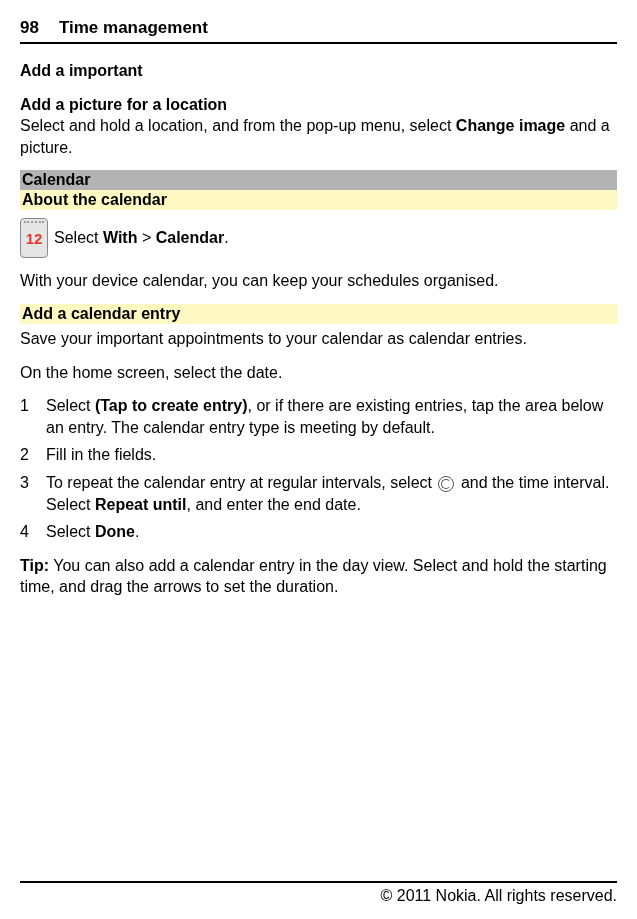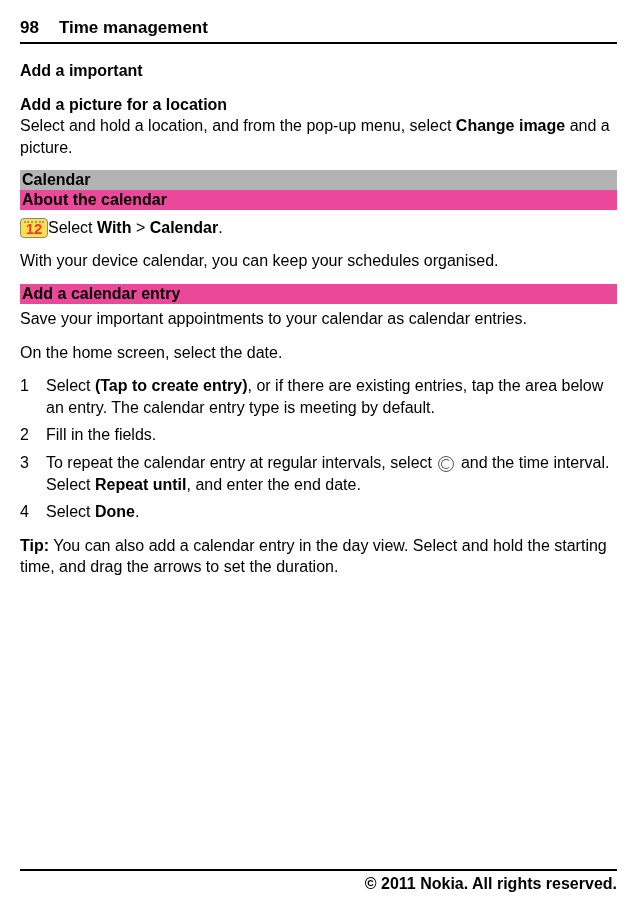--- a/index.html
+++ b/index.html
@@ -10,21 +10,21 @@
     body {
       font-family: "Segoe UI", Tahoma, Arial, sans-serif;
       font-size: 16px;
       color: #000;
       width: 637px;
       height: 919px;
       position: relative;
       background: #fff;
     }
     .page {
-      padding: 18px 20px 12px 20px;
+      padding: 18px 20px 0 20px;
       height: 100%;
       display: flex;
       flex-direction: column;
     }
     .header-row {
       display: flex;
       align-items: baseline;
       border-bottom: 2px solid #000;
       padding-bottom: 4px;
       margin-bottom: 16px;
@@ -48,41 +48,42 @@
     .bold {
       font-weight: bold;
     }
     .gray-heading-dark {
       background: #b3b3b3;
       font-weight: bold;
       padding: 1px 2px;
       margin-top: 12px;
     }
     .gray-heading-light {
-      background: #ec4899;
+      background: #fef9c3;
       font-weight: bold;
       padding: 1px 2px;
     }
     .icon-row {
       display: flex;
       align-items: center;
       margin: 8px 0 12px 0;
     }
     .calendar-icon {
       width: 28px;
-      height: 20px;
+      height: 40px;
       border: 1px solid #888;
       border-radius: 4px;
-      background: #fde047;
+      background: #e5e5e5;
       display: inline-flex;
       align-items: center;
       justify-content: center;
       font-size: 15px;
       font-weight: bold;
       color: #e53935;
+      margin-right: 6px;
       position: relative;
     }
     .calendar-icon::before {
       content: "";
       position: absolute;
       top: 2px;
       left: 3px;
       right: 3px;
       height: 2px;
       border-top: 2px dotted #999;
@@ -121,21 +122,21 @@
       border-radius: 50%;
       top: 2px;
       left: 2px;
       border-right-color: transparent;
     }
     .footer-row {
       border-top: 2px solid #000;
       padding-top: 4px;
       padding-bottom: 14px;
       text-align: right;
-      font-weight: bold;
+      font-weight: normal;
       font-size: 16px;
     }
   </style>
 </head>
 <body>
 
 <div class="page">
   <div class="header-row">
     <span class="page-number">98</span>
     <span class="section-title">Time management</span>

